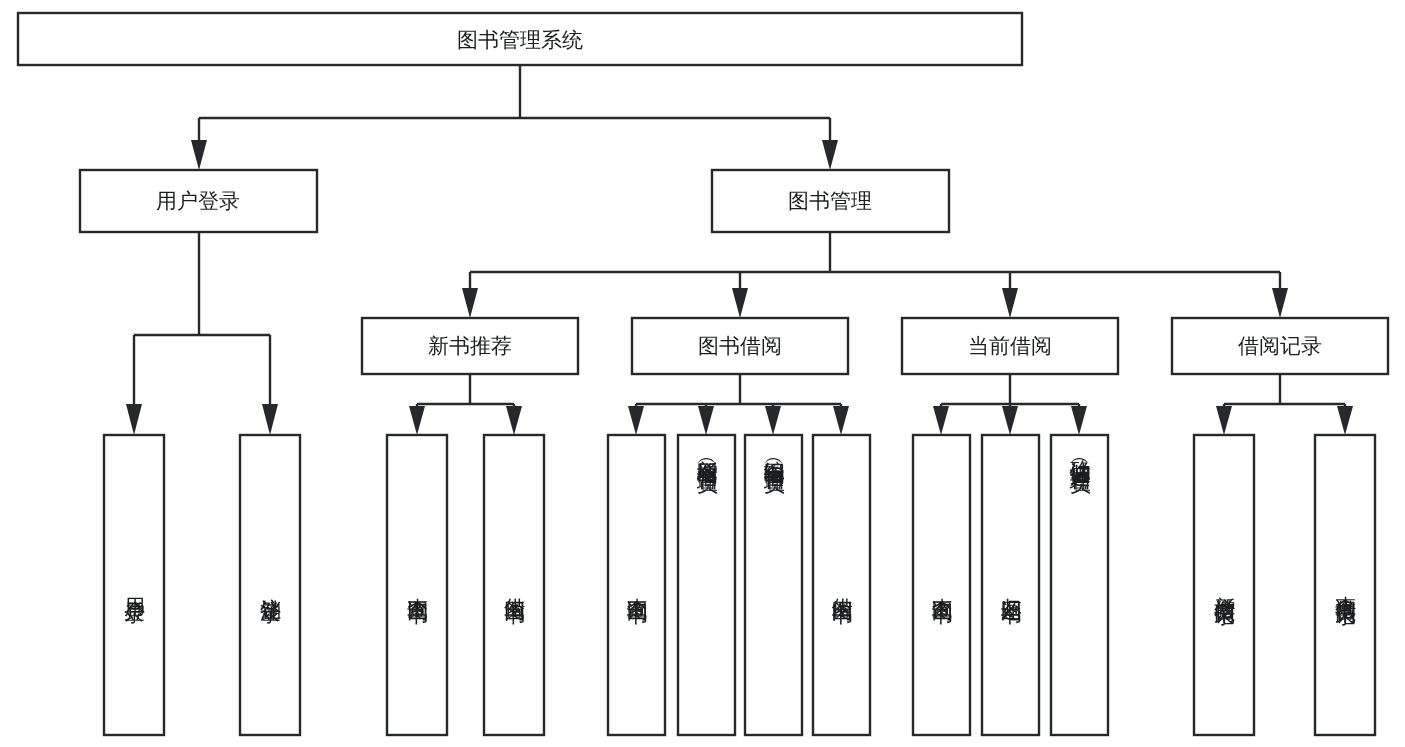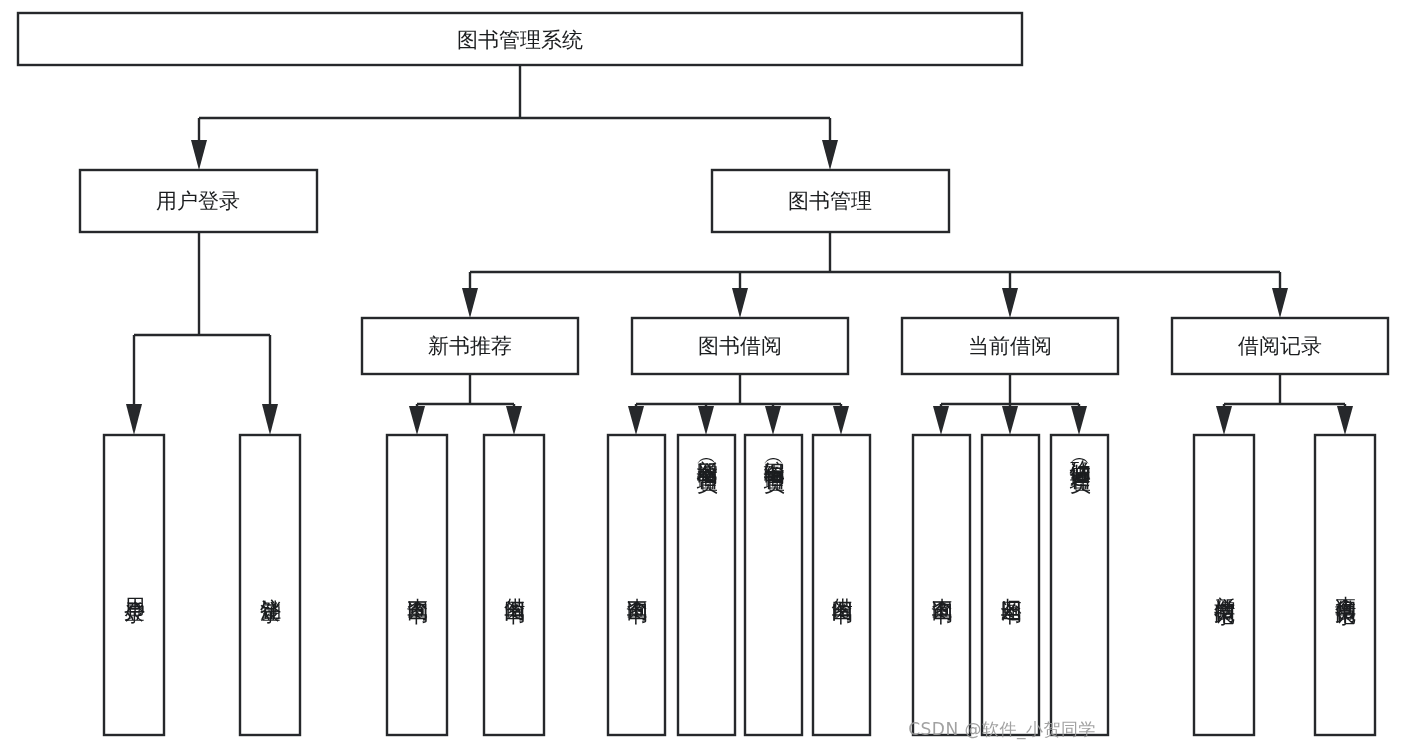--- a/index.html
+++ b/index.html
@@ -207,14 +207,13 @@
   <div class="leaf-label-wrap" style="left:745px; top:435px; width:57px; height:300px; justify-content:flex-start; padding-top:8px; box-sizing:border-box;">编辑图书（管理员）</div>
   <div class="leaf-label-wrap" style="left:813px; top:435px; width:57px; height:300px;">借阅图书</div>
 
   <div class="leaf-label-wrap" style="left:913px; top:435px; width:57px; height:300px;">查询图书</div>
   <div class="leaf-label-wrap" style="left:982px; top:435px; width:57px; height:300px;">归还图书</div>
   <div class="leaf-label-wrap" style="left:1051px; top:435px; width:57px; height:300px; justify-content:flex-start; padding-top:8px; box-sizing:border-box;">确认归还（管理员）</div>
 
   <div class="leaf-label-wrap" style="left:1194px; top:435px; width:60px; height:300px;">新增借阅记录</div>
   <div class="leaf-label-wrap" style="left:1315px; top:435px; width:60px; height:300px;">查询借阅记录</div>
 
-  <div class="watermark">CSDN @软件_小贺同学</div>
 </div>
 
 </body></html>

